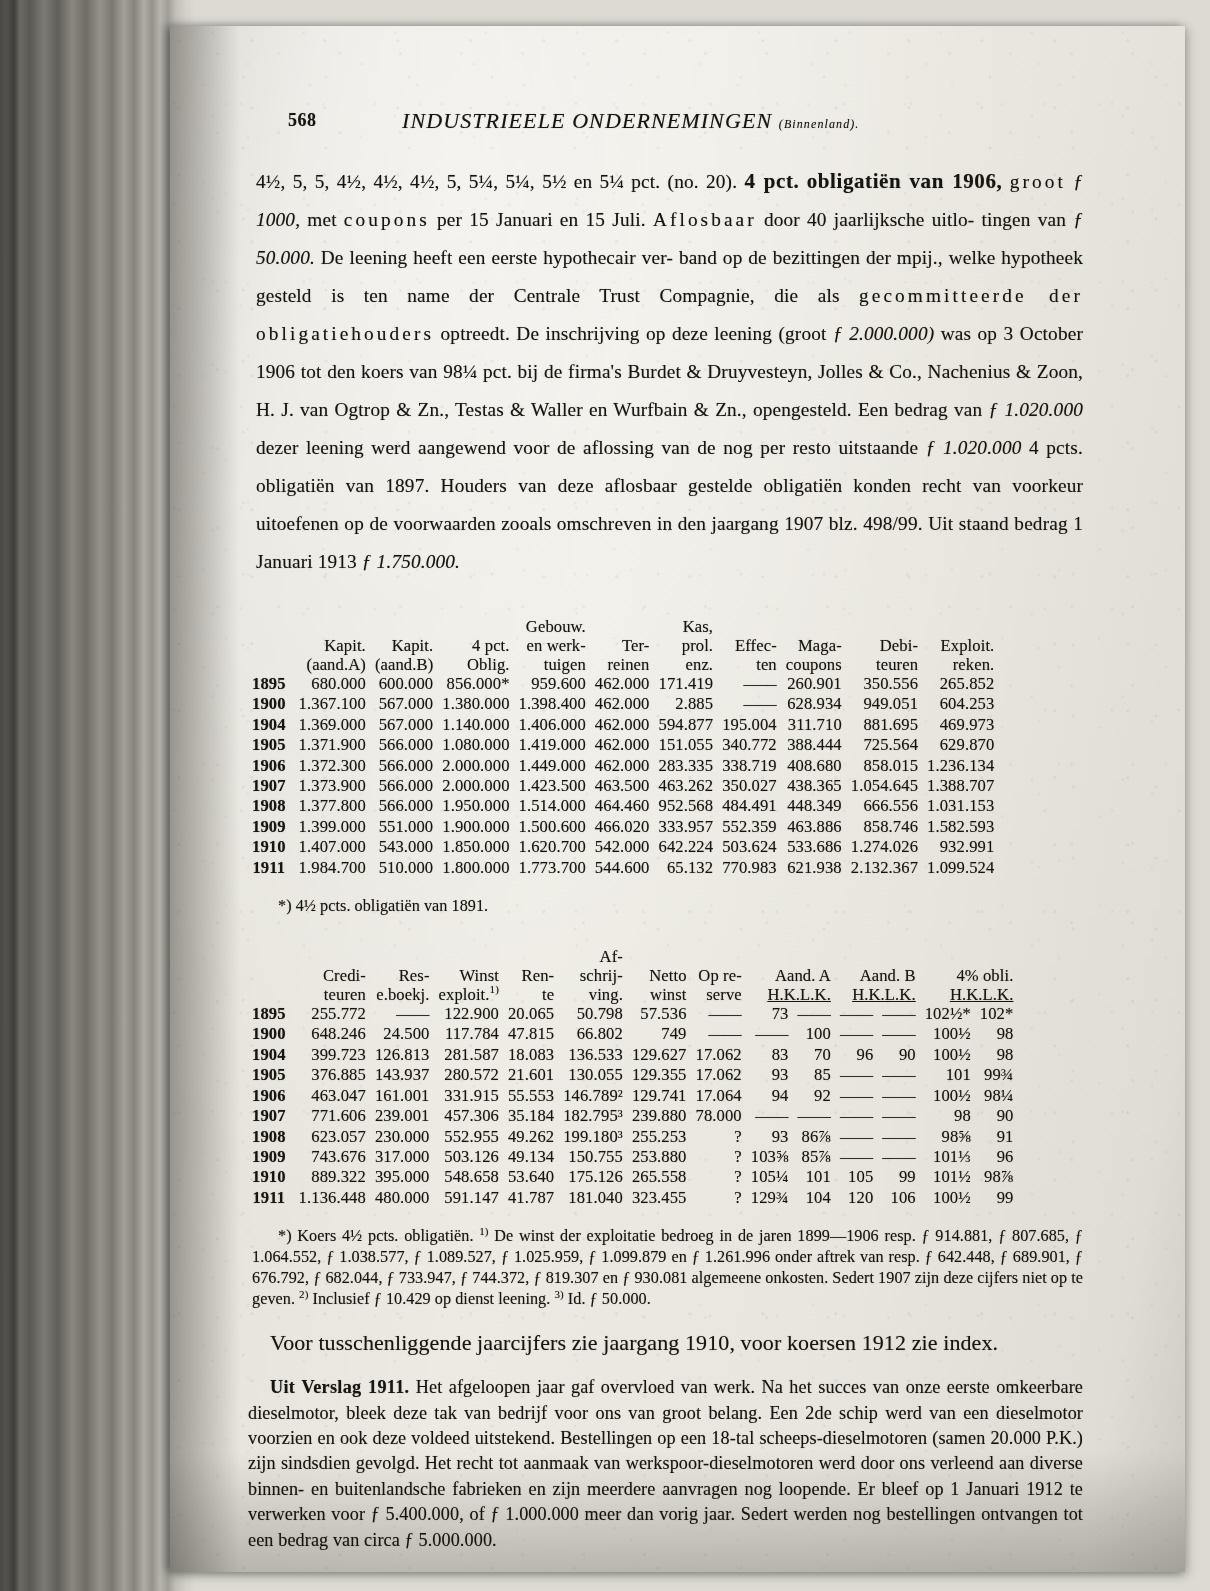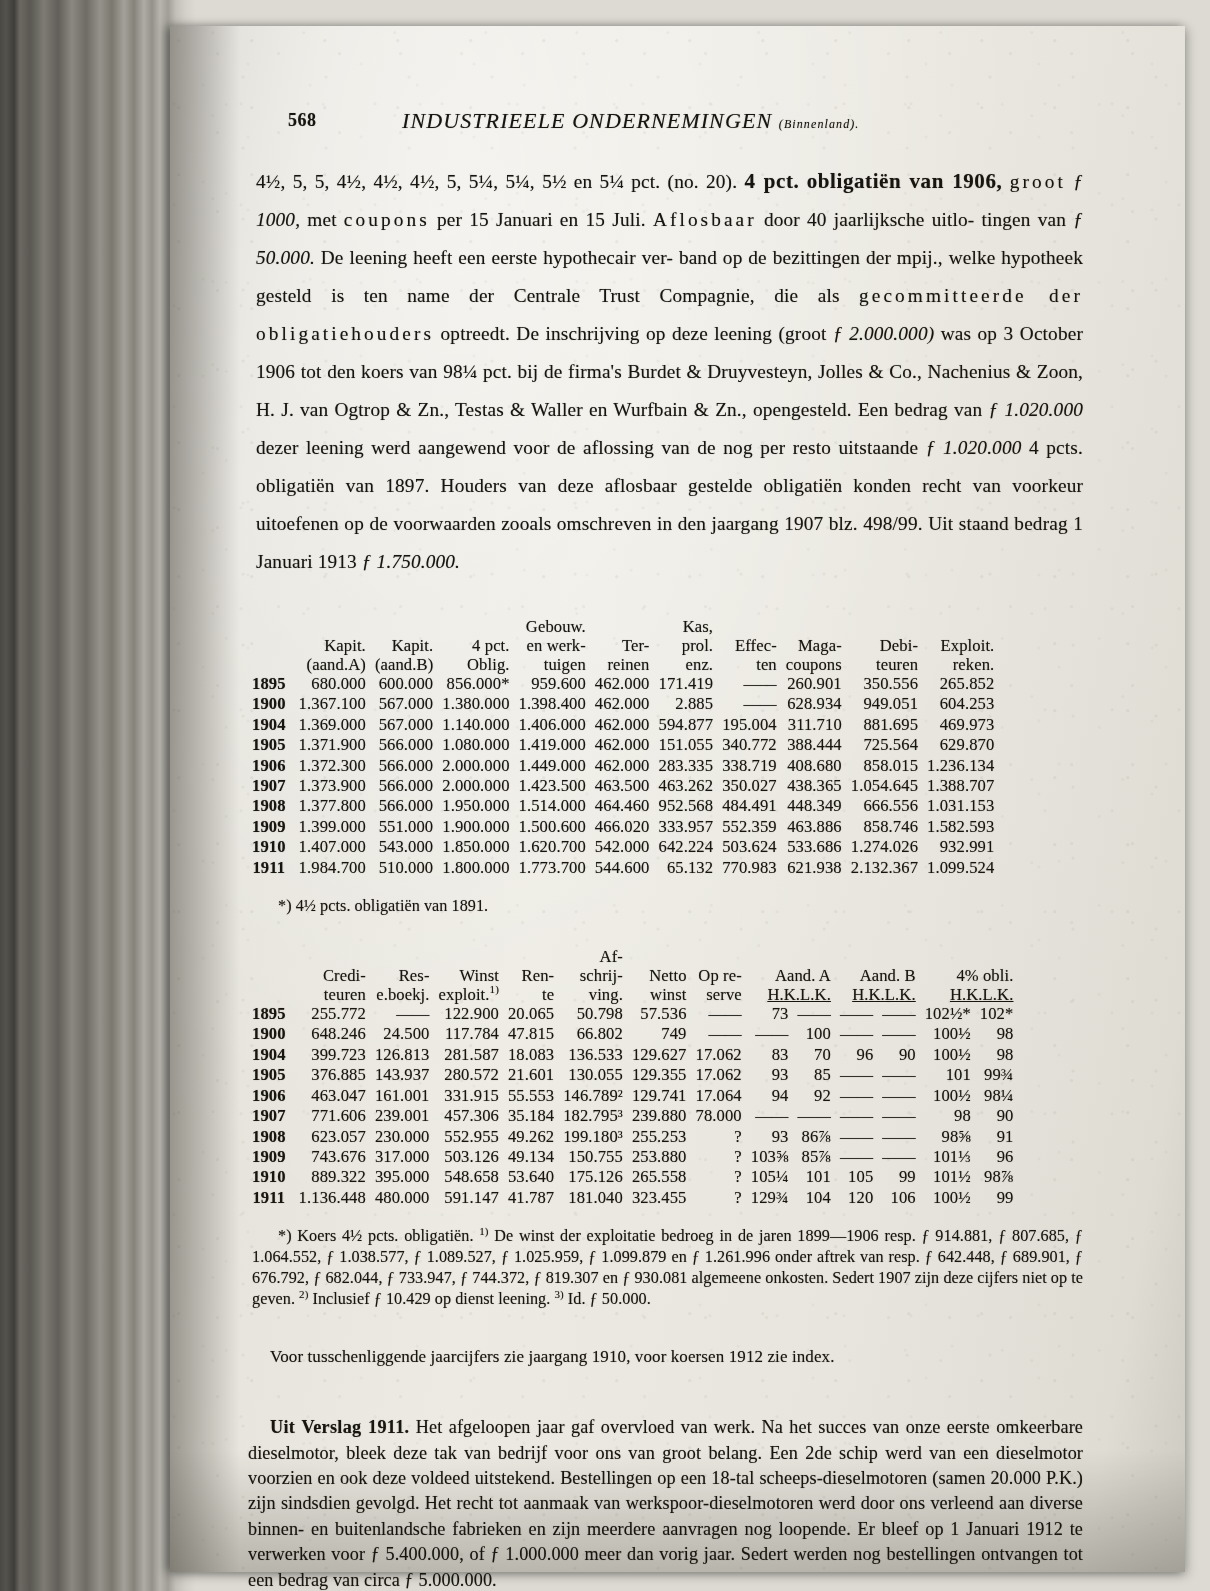--- a/index.html
+++ b/index.html
@@ -109,26 +109,26 @@
   #tbl2wrap { margin-top:30px; padding-left:4px; }
 
   .tnote {
     font-size:16.2px; line-height:21px; margin-top:18px;
     text-align:justify; text-align-last:left; letter-spacing:.05px;
   }
   .tnote.indent { text-indent:26px; }
   sup { font-size:11px; vertical-align:super; line-height:0; }
 
   .closing {
-    font-size:17px; line-height:25px; margin-top:34px;
+    font-size:22px; line-height:25px; margin-top:20px;
     text-indent:22px; letter-spacing:.1px;
   }
 
   .report {
-    margin-top:46px; font-size:18.2px; line-height:25.4px;
+    margin-top:20px; font-size:18.2px; line-height:25.4px;
     text-align:justify; text-align-last:left; text-indent:22px;
     letter-spacing:.1px;
   }
   .report .lead { font-weight:bold; letter-spacing:.3px; }
 </style>
 </head>
 <body>
 
 <div id="scan"></div>
 <div id="page"></div>

